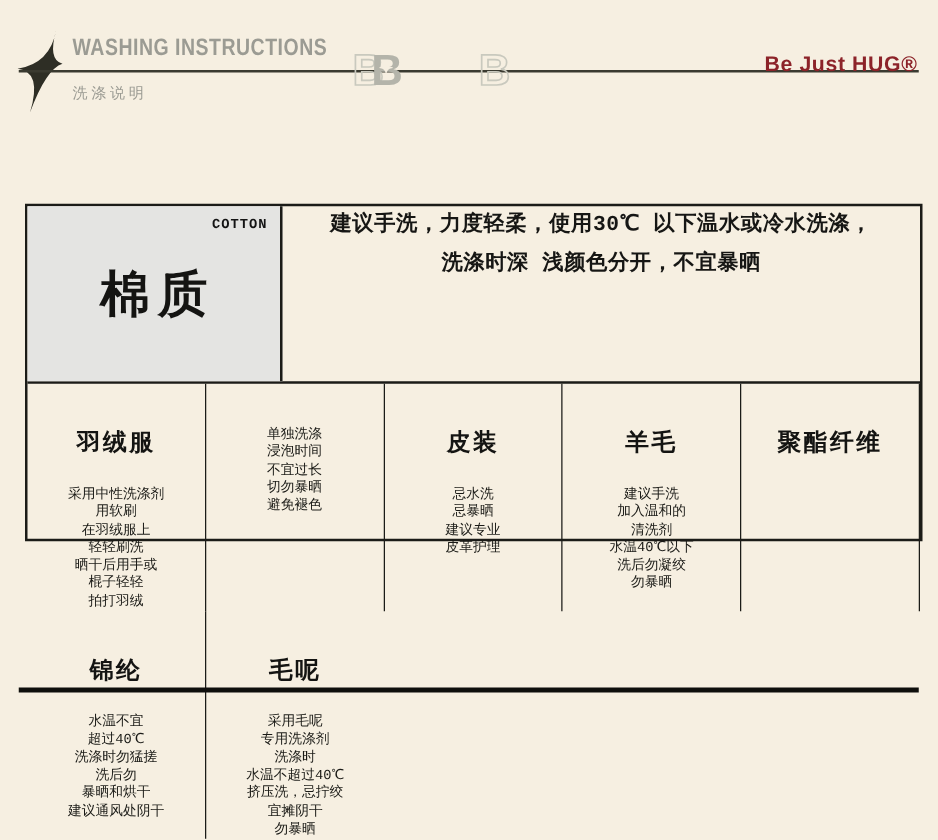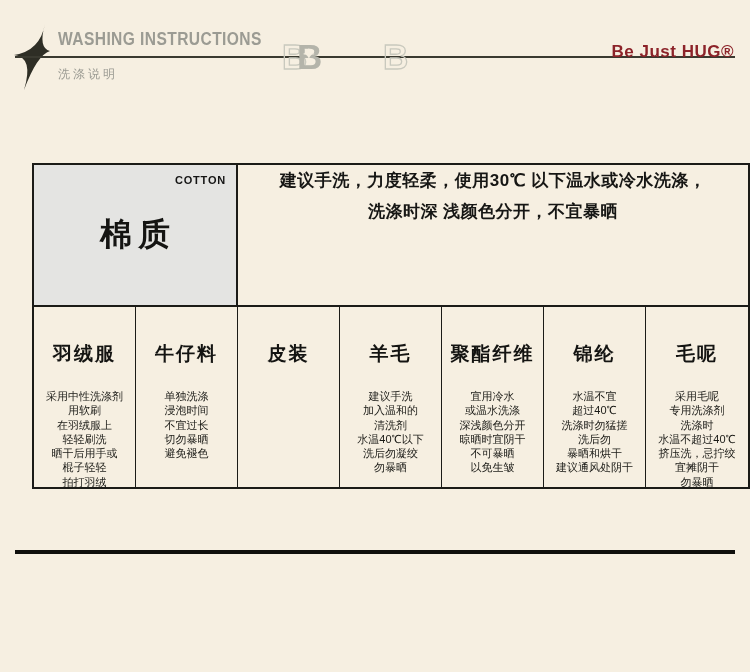--- a/index.html
+++ b/index.html
@@ -49,53 +49,53 @@
     -webkit-text-stroke:0;
   }
   .brand {
     position:absolute; right:16px; top:42px;
     font-size:17px; font-weight:bold; color:#8c2329;
     letter-spacing:0.5px; white-space:nowrap;
   }
 
   
   .care-table {
-    position:absolute; left:32px; top:163px; width:718px; height:326px;
+    position:absolute; left:20px; top:163px; width:718px; height:270px;
     border:2px solid #1b1b17; box-sizing:border-box;
-    display:flex; flex-direction:column;
+    display:flex; flex-direction:column;font-family:Liberation Mono, monospace;
   }
   .row1 {
     height:140px; flex:0 0 140px;
     display:grid; grid-template-columns:2fr 5fr;
     border-bottom:2px solid #1b1b17;
   }
   .cotton-cell {
     background:#E4E4E2; position:relative;
     border-right:2px solid #1b1b17;
     display:flex; align-items:center; justify-content:center;
   }
   .cotton-en {
     position:absolute; top:9px; right:10px;
     font-size:11px; letter-spacing:0.8px; color:#141414; font-weight:bold;
   }
   .cotton-zh {
-    font-size:32px; font-weight:bold; letter-spacing:6px; color:#141412;
+    font-size:40px; font-weight:bold; letter-spacing:6px; color:#141412;
     padding-left:6px;
   }
   .advice-cell {
     display:flex; align-items:flex-start; justify-content:center;
     text-align:center;
   }
   .advice-text {
     font-size:17px; font-weight:bold; color:#161614;
     line-height:1.85; white-space:pre-line; letter-spacing:0.5px;
   }
   .row2 {
     flex:1 1 auto;
-    display:grid; grid-template-columns:repeat(7, 1fr);
+    display:grid; grid-template-columns:repeat(5, 1fr);
   }
   .fabric-col {
     border-right:1px solid #1b1b17;
     padding-top:34px; box-sizing:border-box;
     text-align:center; overflow:hidden;
   }
   .fabric-col:last-child { border-right:none; }
   .fabric-title {
     font-size:19px; font-weight:bold; letter-spacing:2px; color:#141412;
     margin-bottom:22px;
@@ -148,47 +148,44 @@
         <div class="fabric-title">羽绒服</div>
         <div class="fabric-care">采用中性洗涤剂
 用软刷
 在羽绒服上
 轻轻刷洗
 晒干后用手或
 棍子轻轻
 拍打羽绒</div>
       </div>
       <div class="fabric-col">
-        <div class="fabric-title">牛仔料</div>
         <div class="fabric-care">单独洗涤
 浸泡时间
 不宜过长
 切勿暴晒
 避免褪色</div>
       </div>
       <div class="fabric-col">
         <div class="fabric-title">皮装</div>
+        <div class="fabric-care">忌水洗
+忌暴晒
+建议专业
+皮革护理</div>
       </div>
       <div class="fabric-col">
         <div class="fabric-title">羊毛</div>
         <div class="fabric-care">建议手洗
 加入温和的
 清洗剂
 水温40℃以下
 洗后勿凝绞
 勿暴晒</div>
       </div>
       <div class="fabric-col">
         <div class="fabric-title">聚酯纤维</div>
-        <div class="fabric-care">宜用冷水
-或温水洗涤
-深浅颜色分开
-晾晒时宜阴干
-不可暴晒
-以免生皱</div>
       </div>
       <div class="fabric-col">
         <div class="fabric-title">锦纶</div>
         <div class="fabric-care">水温不宜
 超过40℃
 洗涤时勿猛搓
 洗后勿
 暴晒和烘干
 建议通风处阴干</div>
       </div>

